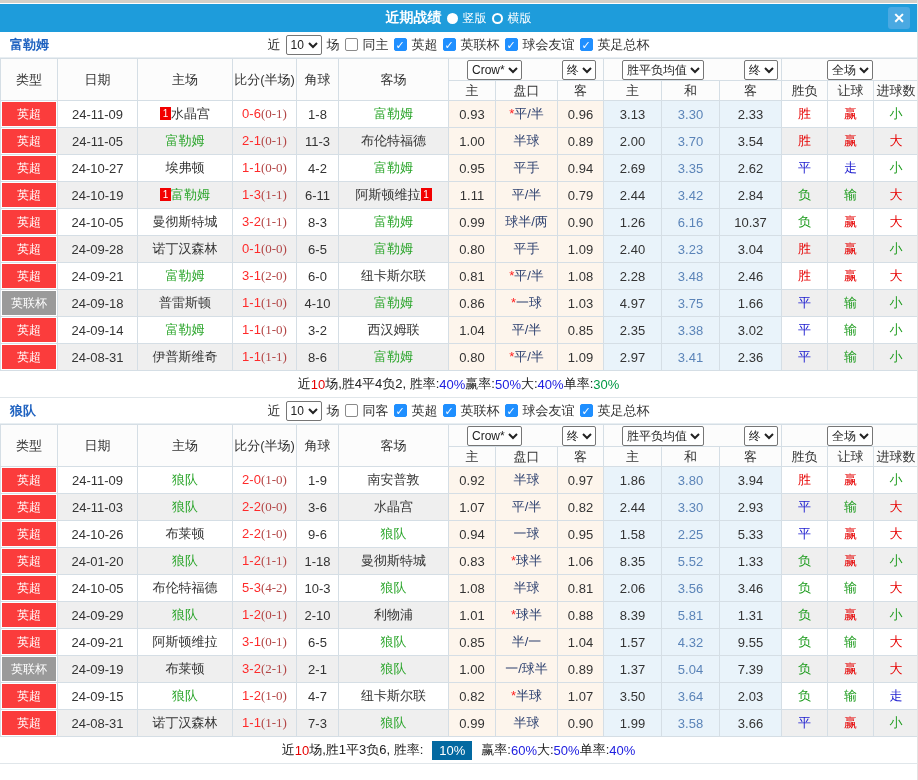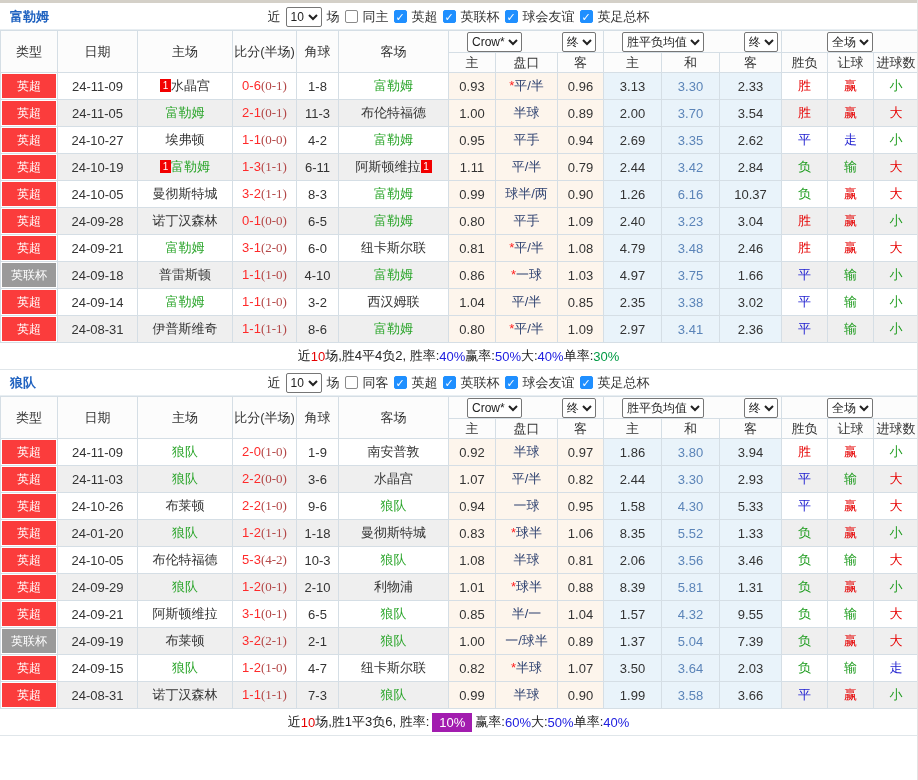--- a/index.html
+++ b/index.html
@@ -55,28 +55,36 @@
   .score-ht { color:#b34747;font-family:Liberation Serif, serif; }
   .hc-text { color:#2f4270; }
   .hc-star { color:#ff2020; }
 
   
   .summary { height:27px; display:flex; align-items:center; justify-content:center;
              font-size:13px; color:#222; border-bottom:1px solid #e0e6ea; }
   .sum-red { color:#e60000; }
   .sum-blue { color:#2020e0; }
   .sum-green { color:#009944; }
-  .sum-hl { background:#a21caf; color:#fff; padding:2px 7px; margin:0 3px; }
+  .sum-hl { background:#0369a1; color:#fff; padding:2px 7px; margin:0 9px; }
 </style>
 </head>
 <body>
 
 <div class="window">
   <div class="top-edge"></div>
 
+  <div class="titlebar">
+    <span class="title">近期战绩</span>
+    <span class="radio on"></span>
+    <span class="radio-label">竖版</span>
+    <span class="radio"></span>
+    <span class="radio-label">横版</span>
+    <button class="close-btn">✕</button>
+  </div>
 
   <div class="team-section">
     <div class="filter-row">
       <span class="team-title">富勒姆</span>
       <span>近</span>
       <select><option>10</option></select>
       <span>场</span>
       <span class="checkbox"></span>
       <span>同主</span>
       <span class="checkbox checked">✓</span>
@@ -258,21 +266,21 @@
               <div class="lg-badge lg-red">英超</div>
             </td>
             <td class="c-plain">24-09-21</td>
             <td class="c-plain"><span class="team-green">富勒姆</span></td>
             <td class="c-plain"><span class="score-main">3-1</span><span class="score-ht">(2-0)</span></td>
             <td class="c-plain">6-0</td>
             <td class="c-plain"><span>纽卡斯尔联</span></td>
             <td class="c-cream">0.81</td>
             <td class="c-cream"><span class="hc-star">*</span><span class="hc-text">平/半</span></td>
             <td class="c-cream">1.08</td>
-            <td class="c-blue">4.79</td>
+            <td class="c-blue">2.28</td>
             <td class="c-blue c-mid">3.48</td>
             <td class="c-blue">2.46</td>
             <td class="c-plain" style="color: rgb(230, 0, 0);">胜</td>
             <td class="c-plain" style="color: rgb(230, 0, 0);">赢</td>
             <td class="c-plain" style="color: rgb(230, 0, 0);">大</td>
           </tr>
           <tr class="even">
             <td class="c-league">
               <div class="lg-badge lg-gray">英联杯</div>
             </td>
@@ -457,21 +465,21 @@
             </td>
             <td class="c-plain">24-10-26</td>
             <td class="c-plain"><span>布莱顿</span></td>
             <td class="c-plain"><span class="score-main">2-2</span><span class="score-ht">(1-0)</span></td>
             <td class="c-plain">9-6</td>
             <td class="c-plain"><span class="team-green">狼队</span></td>
             <td class="c-cream">0.94</td>
             <td class="c-cream"><span class="hc-text">一球</span></td>
             <td class="c-cream">0.95</td>
             <td class="c-blue">1.58</td>
-            <td class="c-blue c-mid">4.30</td>
+            <td class="c-blue c-mid">2.25</td>
             <td class="c-blue">5.33</td>
             <td class="c-plain" style="color: rgb(32, 32, 208);">平</td>
             <td class="c-plain" style="color: rgb(230, 0, 0);">赢</td>
             <td class="c-plain" style="color: rgb(230, 0, 0);">大</td>
           </tr>
           <tr class="even">
             <td class="c-league">
               <div class="lg-badge lg-red">英超</div>
             </td>
             <td class="c-plain">24-01-20</td>

